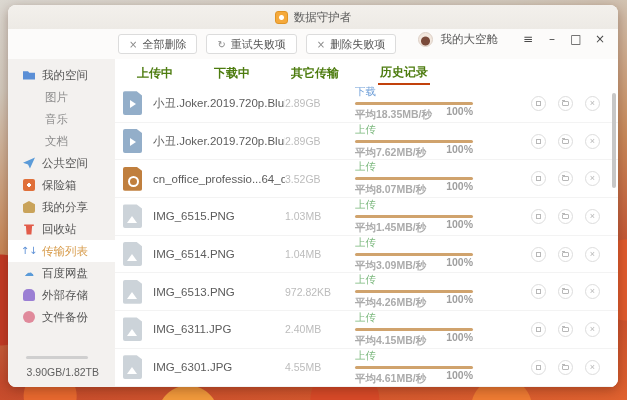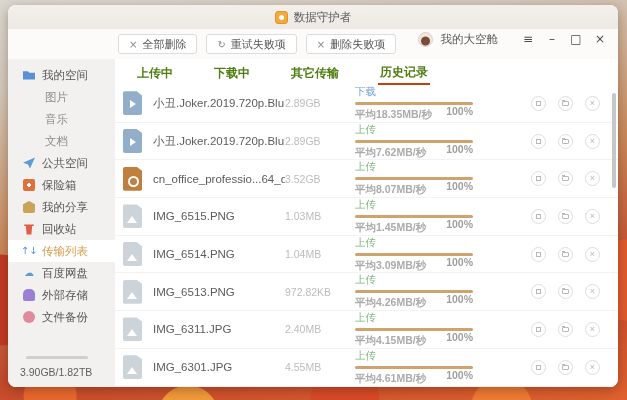--- a/index.html
+++ b/index.html
@@ -43,21 +43,21 @@
   .sitem.active { background:#fff; color:#d79b4a; }
   .sic { width:12px; height:12px; flex:0 0 12px; display:inline-flex; align-items:center; justify-content:center; font-size:10px; line-height:1; font-family:"DejaVu Sans",sans-serif; }
   .ic-folder { clip-path:polygon(0 18%, 42% 18%, 52% 32%, 100% 32%, 100% 88%, 0 88%); }
   .ic-plane { clip-path:polygon(0 48%, 100% 5%, 58% 95%, 42% 62%); }
   .ic-share { clip-path:polygon(50% 0, 100% 28%, 100% 100%, 0 100%, 0 28%); border-radius:2px; }
   .ic-safe { border-radius:2px; }
   .ic-trash { clip-path:polygon(10% 12%, 90% 12%, 90% 24%, 76% 24%, 70% 95%, 30% 95%, 24% 24%, 10% 24%); }
   .ic-usb { border-radius:5px 5px 2px 2px; }
   .ic-backup { border-radius:50%; }
   .sspacer { flex:1; }
-  .storage { padding:0 8px 9px 10px; }
+  .storage { padding:0 16px 9px 10px;text-align:right; }
   .storage-bar { width:62px; height:3px; border-radius:2px; background:#cfcfcf; margin-left:8px; }
   .storage-txt { font-size:10.5px; color:#5f5f5f; margin-top:7px; margin-left:2px; }
   
   .content { flex:1; background:#fff; display:flex; flex-direction:column; position:relative; min-width:0; }
   .tabs { height:26px; flex:0 0 26px; display:flex; align-items:center; gap:37px; padding-left:20px; }
   .tab { font-size:12px; font-weight:bold; color:#4d7c0f; padding:4px 2px 2px; cursor:default; }
   .tab.active { color:#4d7c0f; border-bottom:2px solid #c2410c; }
   .list { flex:1; overflow:hidden; }
   .row { height:37.7px; display:flex; align-items:center; padding-left:8px; border-bottom:1px solid #f3f3f3; }
   .ficon { width:19px; height:24px; flex:0 0 19px; margin-right:11px; border-radius:2px; clip-path:polygon(0 0, 72% 0, 100% 17%, 100% 100%, 0 100%); position:relative; }

